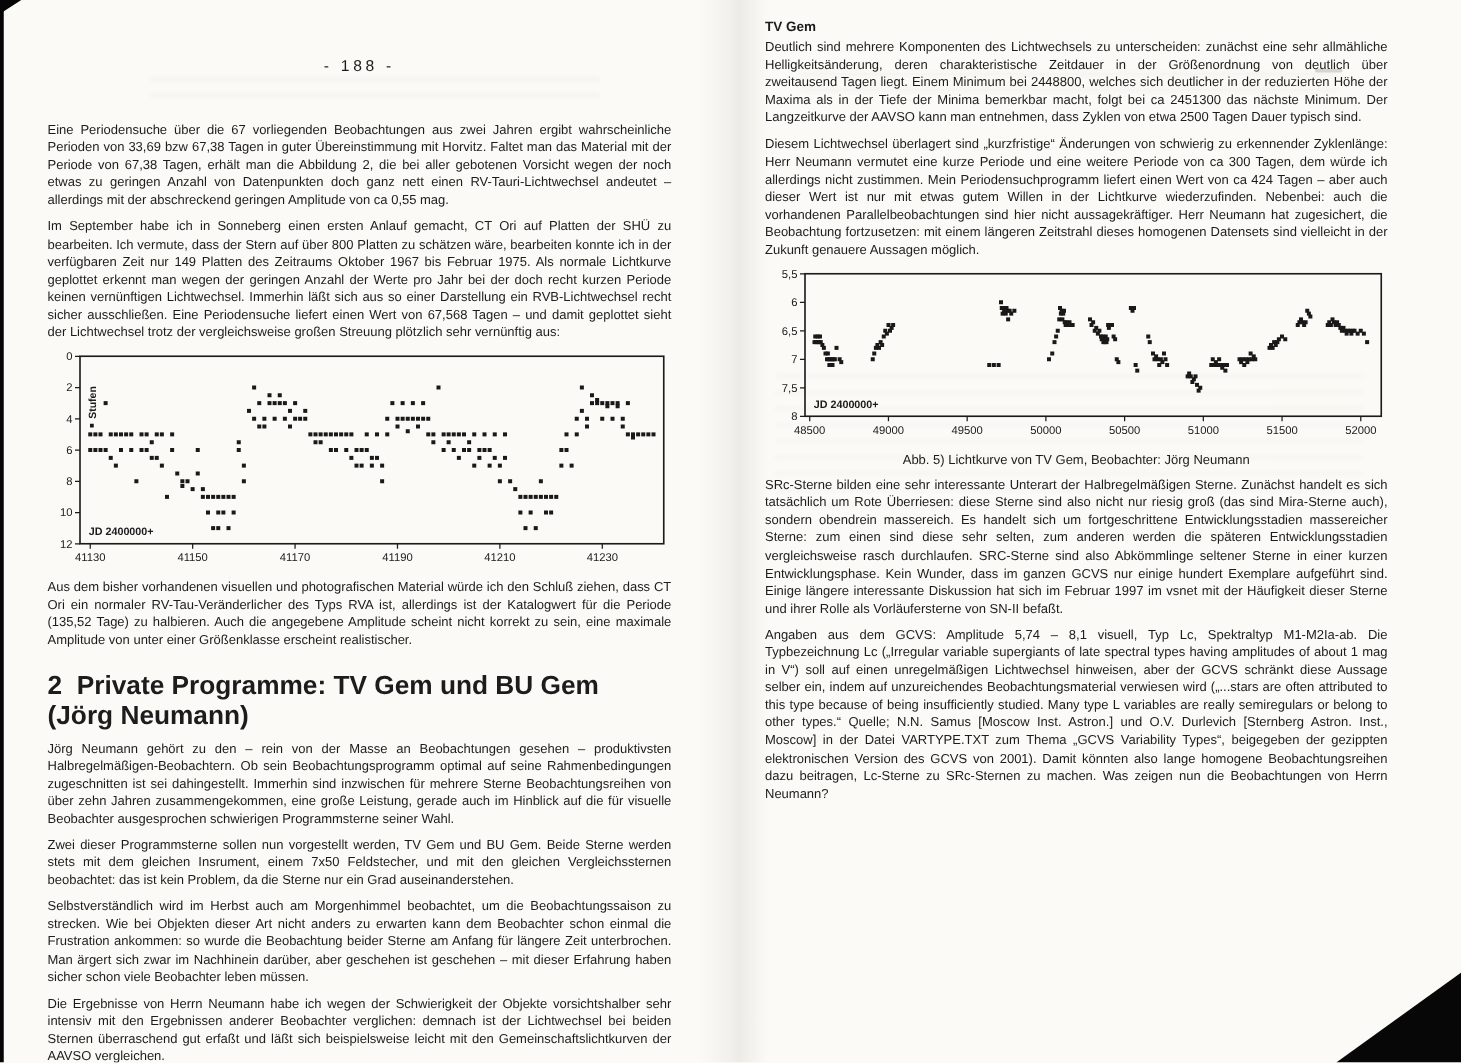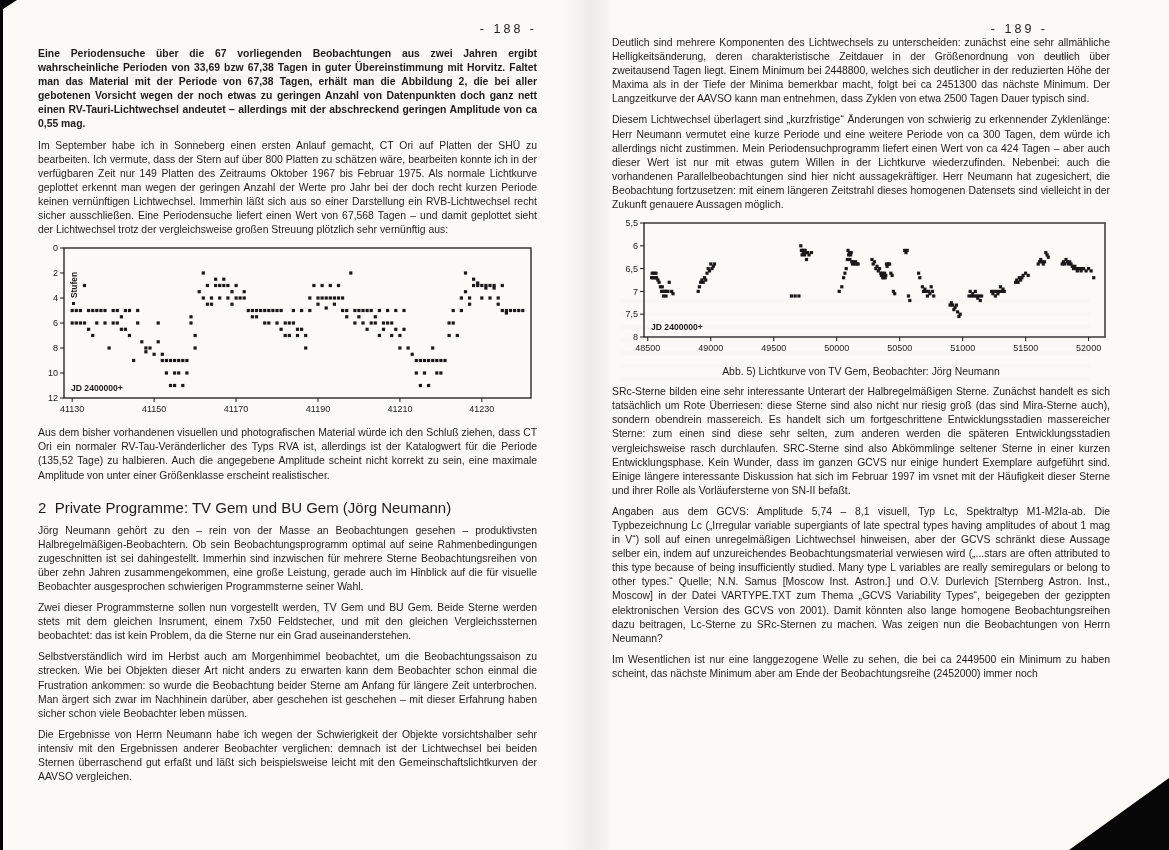--- a/index.html
+++ b/index.html
@@ -18,26 +18,26 @@
   .gutter{position:absolute;left:560px;top:0;width:54px;height:850px;
     background:linear-gradient(90deg,rgba(0,0,0,0) 0%,rgba(60,55,45,.05) 45%,rgba(60,55,45,.08) 58%,rgba(0,0,0,0) 100%);}
   .bleed{position:absolute;opacity:.10;filter:blur(1.5px);
     background:repeating-linear-gradient(180deg,#8a8577 0px,#8a8577 2px,transparent 2px,transparent 13px);}
   .smudge{position:absolute;background:#9b968a;opacity:.35;border-radius:2px;}
 
   
   .page{position:absolute;top:0;}
   #page-left{left:38px;width:499px;}
   #page-right{left:612px;width:498px;}
-  .pagenum{margin-top:22px;text-align:right;font-size:12.5px;letter-spacing:3px;}
+  .pagenum{margin-top:46px;text-align:center;font-size:12.5px;letter-spacing:3px;}
   #page-right .pagenum{padding-right:62px;}
   p.body{margin:0 0 7px 0;font-size:10.4px;line-height:14.1px;text-align:justify;}
-  #page-left p.first{margin-top:11px;font-weight:bold;}
+  #page-left p.first{margin-top:38px;}
   #page-right .subhead{margin-top:16px;margin-bottom:4px;font-size:10.8px;font-weight:bold;}
-  .h2{white-space:pre-wrap;font-size:15px;font-weight:normal;margin:16px 0 8px 0;}
+  .h2{white-space:pre-wrap;font-size:21px;font-weight:bold;margin:16px 0 8px 0;}
   .caption{text-align:center;font-size:10.4px;margin:3px 0 8px 0;}
   figure{margin:4px 0 0 0;}
   svg text{font-family:"Liberation Sans",sans-serif;fill:#1b1b1b;}
   svg .tick{font-size:9px;}
   svg .jd{font-size:8.6px;font-weight:bold;}
   svg .side{font-size:8.4px;font-weight:bold;}
 </style>
 </head>
 <body>
 
@@ -297,22 +297,22 @@
 
   <div class="h2">2  Private Programme: TV Gem und BU Gem (Jörg Neumann)</div>
 
   <p class="body">Jörg Neumann gehört zu den – rein von der Masse an Beobachtungen gesehen – produktivsten Halbregelmäßigen-Beobachtern. Ob sein Beobachtungsprogramm optimal auf seine Rahmenbedingungen zugeschnitten ist sei dahingestellt. Immerhin sind inzwischen für mehrere Sterne Beobachtungsreihen von über zehn Jahren zusammengekommen, eine große Leistung, gerade auch im Hinblick auf die für visuelle Beobachter ausgesprochen schwierigen Programmsterne seiner Wahl.</p>
   <p class="body">Zwei dieser Programmsterne sollen nun vorgestellt werden, TV Gem und BU Gem. Beide Sterne werden stets mit dem gleichen Insrument, einem 7x50 Feldstecher, und mit den gleichen Vergleichssternen beobachtet: das ist kein Problem, da die Sterne nur ein Grad auseinanderstehen.</p>
   <p class="body">Selbstverständlich wird im Herbst auch am Morgenhimmel beobachtet, um die Beobachtungssaison zu strecken. Wie bei Objekten dieser Art nicht anders zu erwarten kann dem Beobachter schon einmal die Frustration ankommen: so wurde die Beobachtung beider Sterne am Anfang für längere Zeit unterbrochen. Man ärgert sich zwar im Nachhinein darüber, aber geschehen ist geschehen – mit dieser Erfahrung haben sicher schon viele Beobachter leben müssen.</p>
   <p class="body">Die Ergebnisse von Herrn Neumann habe ich wegen der Schwierigkeit der Objekte vorsichtshalber sehr intensiv mit den Ergebnissen anderer Beobachter verglichen: demnach ist der Lichtwechsel bei beiden Sternen überraschend gut erfaßt und läßt sich beispielsweise leicht mit den Gemeinschaftslichtkurven der AAVSO vergleichen.</p>
 </div>
 
 <div class="page" id="page-right">
-  <div class="pagenum">-  189  -</div>
-
+
+  <div class="subhead">TV Gem</div>
   <p class="body">Deutlich sind mehrere Komponenten des Lichtwechsels zu unterscheiden: zunächst eine sehr allmähliche Helligkeitsänderung, deren charakteristische Zeitdauer in der Größenordnung von deutlich über zweitausend Tagen liegt. Einem Minimum bei 2448800, welches sich deutlicher in der reduzierten Höhe der Maxima als in der Tiefe der Minima bemerkbar macht, folgt bei ca 2451300 das nächste Minimum. Der Langzeitkurve der AAVSO kann man entnehmen, dass Zyklen von etwa 2500 Tagen Dauer typisch sind.</p>
   <p class="body">Diesem Lichtwechsel überlagert sind „kurzfristige“ Änderungen von schwierig zu erkennender Zyklenlänge: Herr Neumann vermutet eine kurze Periode und eine weitere Periode von ca 300 Tagen, dem würde ich allerdings nicht zustimmen. Mein Periodensuchprogramm liefert einen Wert von ca 424 Tagen – aber auch dieser Wert ist nur mit etwas gutem Willen in der Lichtkurve wiederzufinden. Nebenbei: auch die vorhandenen Parallelbeobachtungen sind hier nicht aussagekräftiger. Herr Neumann hat zugesichert, die Beobachtung fortzusetzen: mit einem längeren Zeitstrahl dieses homogenen Datensets sind vielleicht in der Zukunft genauere Aussagen möglich.</p>
 
   <figure>
     <svg id="chart-tv-gem" width="498" height="140" viewBox="0 0 498 140">
         <rect x="32" y="4" width="461" height="114" fill="none" stroke="#1b1b1b" stroke-width="1.3"></rect>
         <line x1="28" y1="4" x2="32" y2="4" stroke="#1b1b1b" stroke-width="1"></line>
         <text class="tick" x="26" y="7.2" text-anchor="end">5,5</text>
         <line x1="28" y1="26.8" x2="32" y2="26.8" stroke="#1b1b1b" stroke-width="1"></line>
         <text class="tick" x="26" y="30" text-anchor="end">6</text>
@@ -525,14 +525,13 @@
         <rect x="477.5" y="50.3" width="3.2" height="3.2" fill="#191919"></rect>
         <rect x="480.1" y="57.1" width="3.2" height="3.2" fill="#191919"></rect>
         <text class="jd" x="39" y="111">JD 2400000+</text>
       </svg>
     <figcaption class="caption">Abb. 5) Lichtkurve von TV Gem, Beobachter: Jörg Neumann</figcaption>
   </figure>
 
   <p class="body">SRc-Sterne bilden eine sehr interessante Unterart der Halbregelmäßigen Sterne. Zunächst handelt es sich tatsächlich um Rote Überriesen: diese Sterne sind also nicht nur riesig groß (das sind Mira-Sterne auch), sondern obendrein massereich. Es handelt sich um fortgeschrittene Entwicklungsstadien massereicher Sterne: zum einen sind diese sehr selten, zum anderen werden die späteren Entwicklungsstadien vergleichsweise rasch durchlaufen. SRC-Sterne sind also Abkömmlinge seltener Sterne in einer kurzen Entwicklungsphase. Kein Wunder, dass im ganzen GCVS nur einige hundert Exemplare aufgeführt sind. Einige längere interessante Diskussion hat sich im Februar 1997 im vsnet mit der Häufigkeit dieser Sterne und ihrer Rolle als Vorläufersterne von SN-II befaßt.</p>
 
   <p class="body">Angaben aus dem GCVS: Amplitude 5,74 – 8,1 visuell, Typ Lc, Spektraltyp M1-M2Ia-ab. Die Typbezeichnung Lc („Irregular variable supergiants of late spectral types having amplitudes of about 1 mag in V“) soll auf einen unregelmäßigen Lichtwechsel hinweisen, aber der GCVS schränkt diese Aussage selber ein, indem auf unzureichendes Beobachtungsmaterial verwiesen wird („...stars are often attributed to this type because of being insufficiently studied. Many type L variables are really semiregulars or belong to other types.“ Quelle; N.N. Samus [Moscow Inst. Astron.] und O.V. Durlevich [Sternberg Astron. Inst., Moscow] in der Datei VARTYPE.TXT zum Thema „GCVS Variability Types“, beigegeben der gezippten elektronischen Version des GCVS von 2001). Damit könnten also lange homogene Beobachtungsreihen dazu beitragen, Lc-Sterne zu SRc-Sternen zu machen. Was zeigen nun die Beobachtungen von Herrn Neumann?</p>
-  <p class="body">Im Wesentlichen ist nur eine langgezogene Welle zu sehen, die bei ca 2449500 ein Minimum zu haben scheint, das nächste Minimum aber am Ende der Beobachtungsreihe (2452000) immer noch</p>
 </div>
 
 </body></html>

